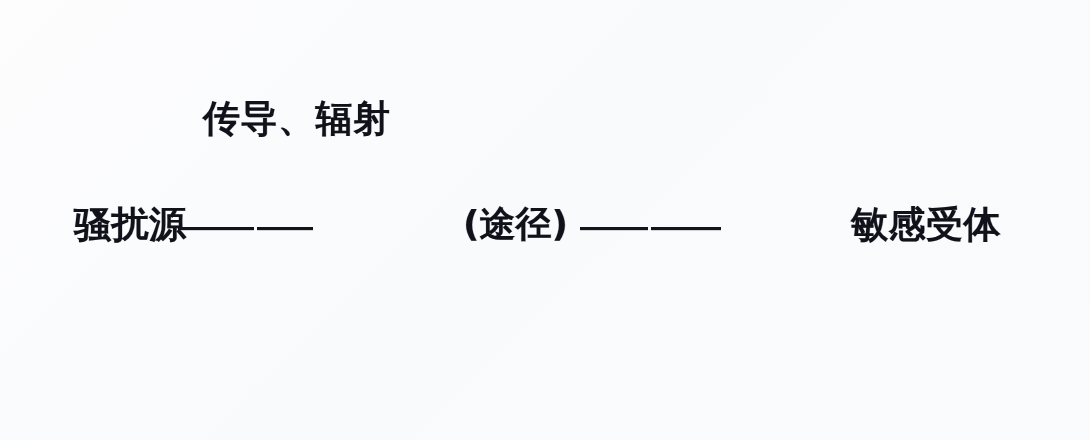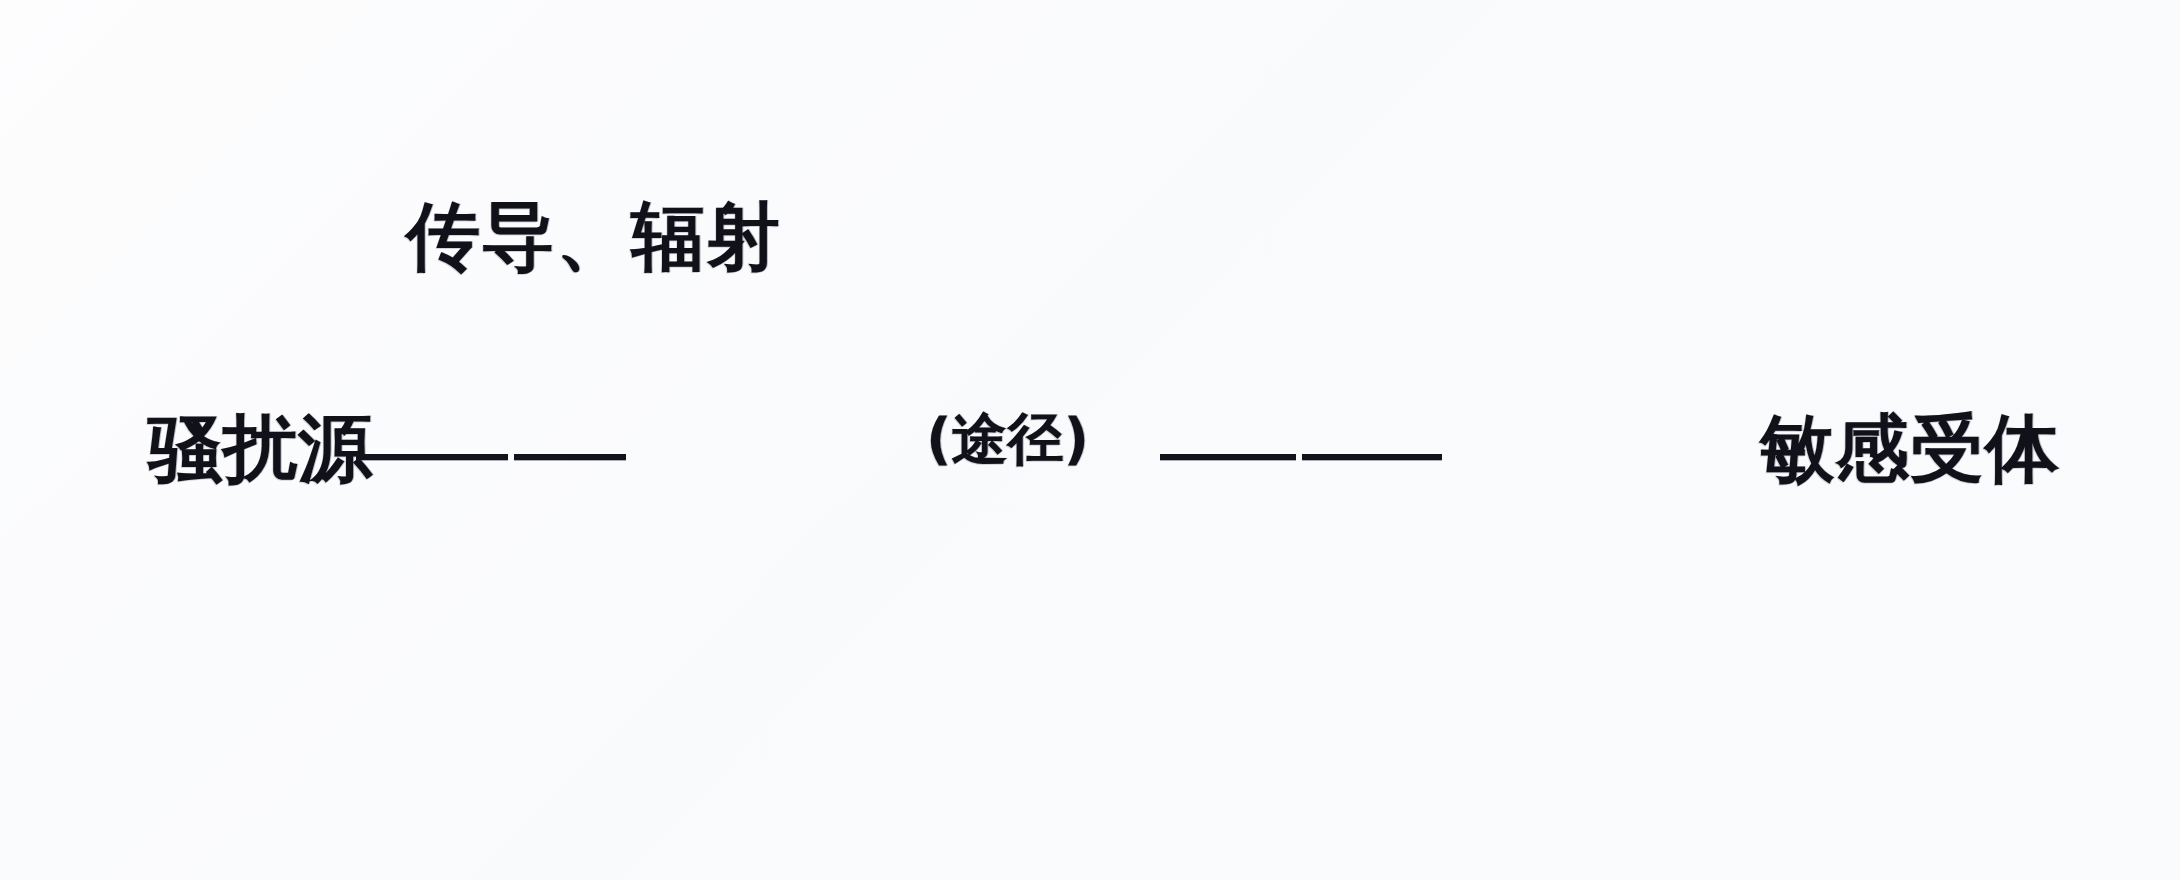--- a/index.html
+++ b/index.html
@@ -58,26 +58,26 @@
     height: 62px;
   }
 
   .node-text {
     position: absolute;
     top: 10px;
     font-size: 37px;
   }
 
   #node-source { left: 74px; }
-  #node-victim { left: 851px; margin-left: 29px; }
+  #node-victim { left: 851px; }
 
   #node-path {
     left: 463px;
     top: 10px;
-    font-size: 28px;
+    font-size: 36px;
     letter-spacing: 0px;
   }
 
   
   .connector {
     position: absolute;
     top: 31px;
     height: 3px;
     display: flex;
     align-items: center;

